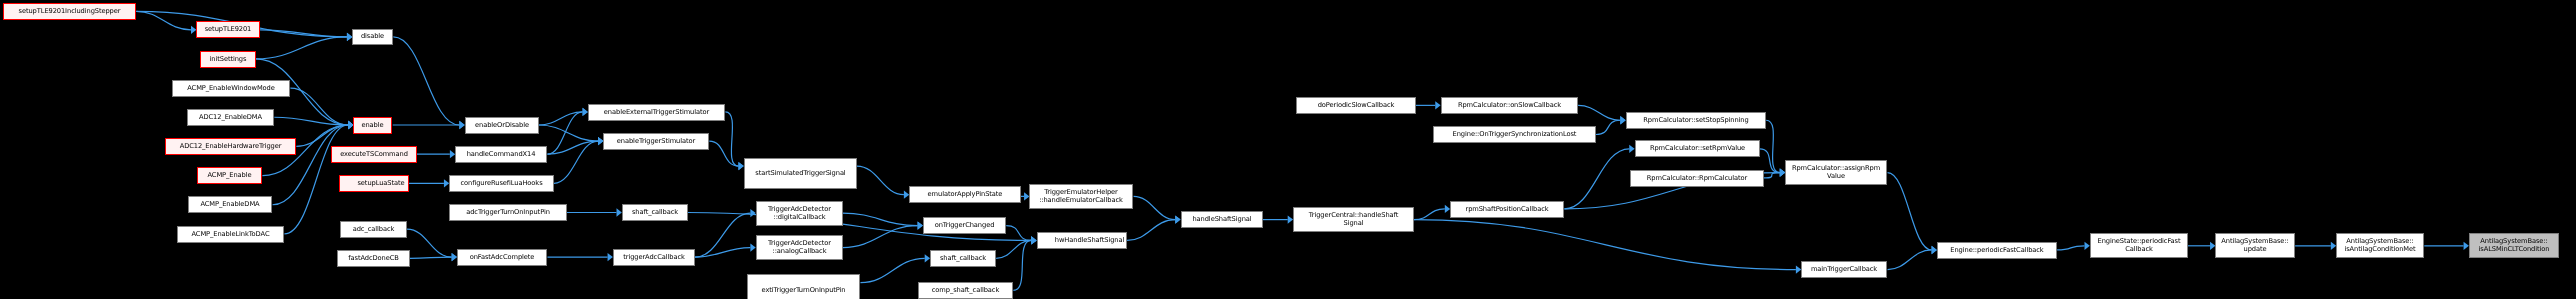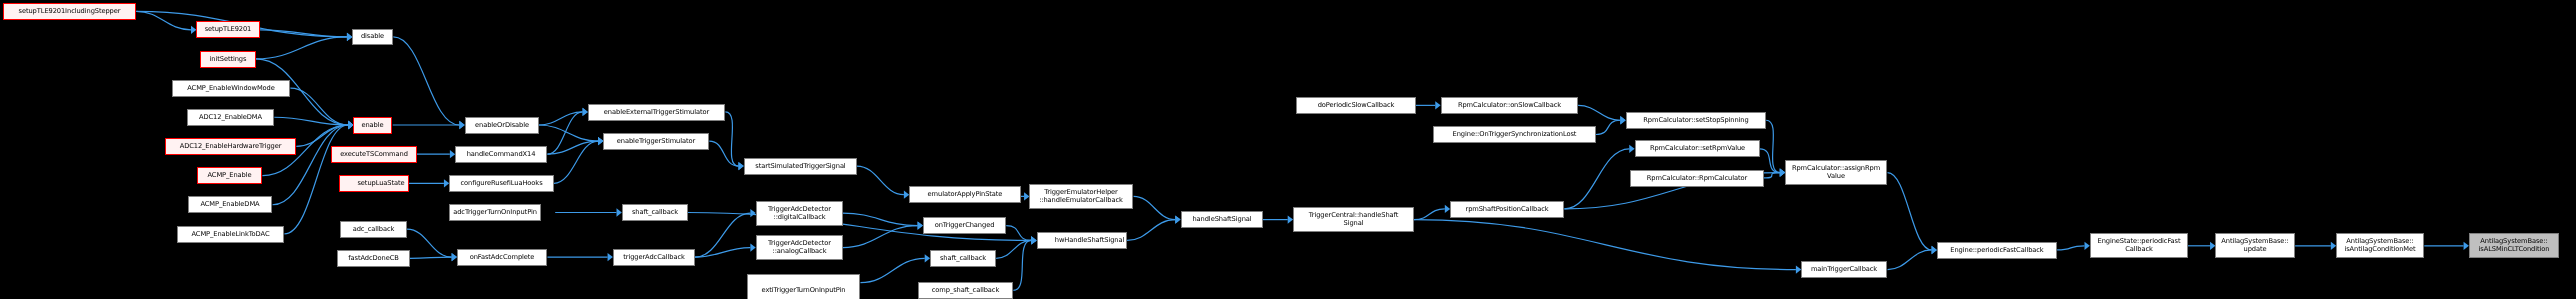--- a/index.html
+++ b/index.html
@@ -187,27 +187,27 @@
       <div class="node" style="left: 177px; top: 226px; width: 107px; height: 16.7px;">ACMP_EnableLinkToDAC</div>
       <div class="node" style="left: 352px; top: 28.6px; width: 41px; height: 16.7px;">disable</div>
       <div class="node highlight" style="left: 353px; top: 117px; width: 39px; height: 16.7px;">enable</div>
       <div class="node highlight" style="left: 331px; top: 146px; width: 86px; height: 16.7px;">executeTSCommand</div>
       <div class="node highlight" style="left: 339px; top: 175px; width: 70px; height: 16.7px; padding-left: 14px;">setupLuaState</div>
       <div class="node" style="left: 340px; top: 221px; width: 67px; height: 16.7px;">adc_callback</div>
       <div class="node" style="left: 337px; top: 250px; width: 73px; height: 16.7px;">fastAdcDoneCB</div>
       <div class="node" style="left: 465px; top: 117px; width: 74px; height: 16.7px;">enableOrDisable</div>
       <div class="node" style="left: 455px; top: 146px; width: 92px; height: 16.7px;">handleCommandX14</div>
       <div class="node" style="left: 449px; top: 175px; width: 105px; height: 16.7px;">configureRusefiLuaHooks</div>
-      <div class="node" style="left: 449px; top: 204px; width: 92px; height: 16.7px;">adcTriggerTurnOnInputPin</div>
+      <div class="node" style="left: 449px; top: 204px; width: 118px; height: 16.7px;">adcTriggerTurnOnInputPin</div>
       <div class="node" style="left: 457px; top: 249px; width: 90px; height: 16.7px;">onFastAdcComplete</div>
       <div class="node" style="left: 588px; top: 104px; width: 137px; height: 16.7px;">enableExternalTriggerStimulator</div>
       <div class="node" style="left: 603px; top: 133px; width: 106px; height: 16.7px;">enableTriggerStimulator</div>
       <div class="node" style="left: 622px; top: 204px; width: 66px; height: 16.7px;">shaft_callback</div>
       <div class="node" style="left: 613px; top: 249px; width: 82px; height: 16.7px;">triggerAdcCallback</div>
-      <div class="node" style="left: 744px; top: 158px; width: 113px; height: 17px; text-align: right;">startSimulatedTriggerSignal</div>
+      <div class="node" style="left: 744px; top: 158px; width: 113px; height: 31px; text-align: right;">startSimulatedTriggerSignal</div>
       <div class="node" style="left: 756px; top: 201px; width: 87px; height: 25px;">TriggerAdcDetector
 ::digitalCallback</div>
       <div class="node" style="left: 756px; top: 235px; width: 87px; height: 25px;">TriggerAdcDetector
 ::analogCallback</div>
       <div class="node" style="left: 747px; top: 274px; width: 113px; height: 33px;">extiTriggerTurnOnInputPin</div>
       <div class="node" style="left: 909px; top: 186px; width: 112px; height: 16.7px;">emulatorApplyPinState</div>
       <div class="node" style="left: 923px; top: 217px; width: 83px; height: 16.7px;">onTriggerChanged</div>
       <div class="node" style="left: 930px; top: 250px; width: 66px; height: 16.7px;">shaft_callback</div>
       <div class="node" style="left: 918px; top: 282px; width: 95px; height: 16.7px;">comp_shaft_callback</div>
       <div class="node" style="left: 1029px; top: 184px; width: 104px; height: 25px;">TriggerEmulatorHelper

